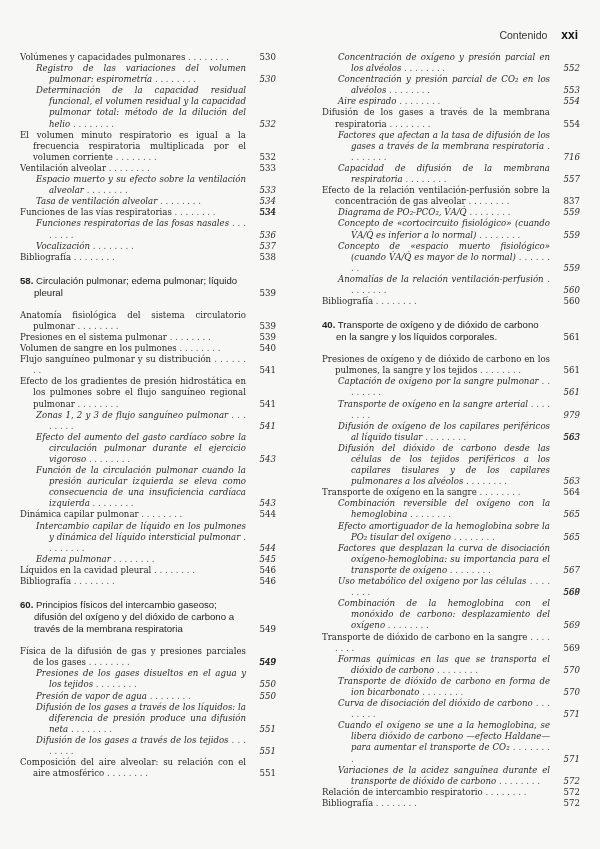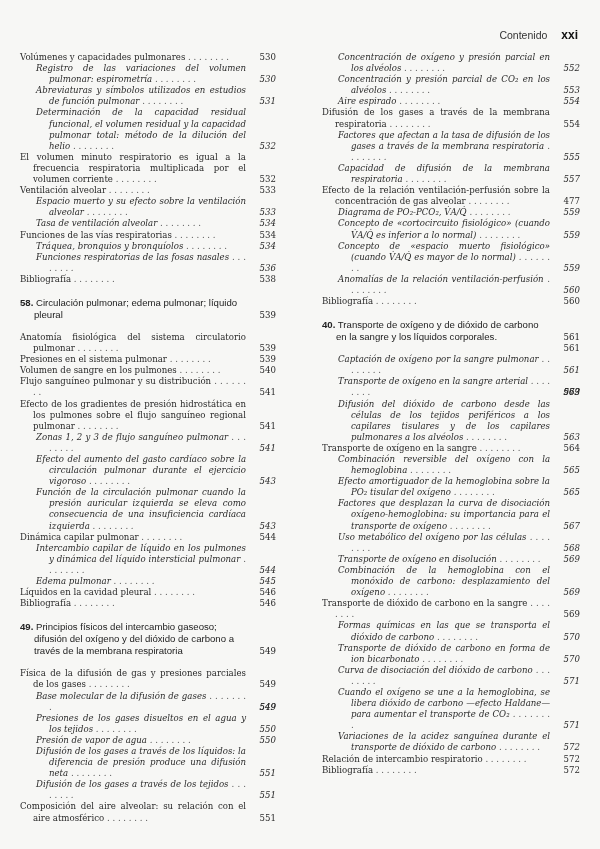--- a/index.html
+++ b/index.html
@@ -47,24 +47,20 @@
 <div class="col col-left" id="col-left">
     <div class="entry lvl1">
       <span class="txt">Volúmenes y capacidades pulmonares<span style="color: rgb(85, 85, 85);"> . . . . . . . .</span></span>
       <span class="pg">530</span>
     </div>
     <div class="entry lvl2">
       <span class="txt">Registro de las variaciones del volumen pulmonar: espirometría<span style="color: rgb(85, 85, 85);"> . . . . . . . .</span></span>
       <span class="pg">530</span>
     </div>
     <div class="entry lvl2">
-      <span class="txt">Abreviaturas y símbolos utilizados en estudios de función pulmonar<span style="color: rgb(85, 85, 85);"> . . . . . . . .</span></span>
-      <span class="pg">531</span>
-    </div>
-    <div class="entry lvl2">
       <span class="txt">Determinación de la capacidad residual funcional, el volumen residual y la capacidad pulmonar total: método de la dilución del helio<span style="color: rgb(85, 85, 85);"> . . . . . . . .</span></span>
       <span class="pg">532</span>
     </div>
     <div class="entry lvl1">
       <span class="txt">El volumen minuto respiratorio es igual a la frecuencia respiratoria multiplicada por el volumen corriente<span style="color: rgb(85, 85, 85);"> . . . . . . . .</span></span>
       <span class="pg">532</span>
     </div>
     <div class="entry lvl1">
       <span class="txt">Ventilación alveolar<span style="color: rgb(85, 85, 85);"> . . . . . . . .</span></span>
       <span class="pg">533</span>
@@ -75,27 +71,30 @@
     </div>
     <div class="entry lvl2">
       <span class="txt">Tasa de ventilación alveolar<span style="color: rgb(85, 85, 85);"> . . . . . . . .</span></span>
       <span class="pg">534</span>
     </div>
     <div class="entry lvl1">
       <span class="txt">Funciones de las vías respiratorias<span style="color: rgb(85, 85, 85);"> . . . . . . . .</span></span>
       <span class="pg">534</span>
     </div>
     <div class="entry lvl2">
-      <span class="txt">Tráquea, bronquios y bronquíolos<span style="color: rgb(85, 85, 85);"> . . . . . . . .</span></span>
       <span class="pg">534</span>
     </div>
     <div class="entry lvl2">
       <span class="txt">Funciones respiratorias de las fosas nasales<span style="color: rgb(85, 85, 85);"> . . . . . . . .</span></span>
       <span class="pg">536</span>
     </div>
+    <div class="entry lvl2">
+      <span class="txt">Vocalización<span style="color: rgb(85, 85, 85);"> . . . . . . . .</span></span>
+      <span class="pg">537</span>
+    </div>
     <div class="entry lvl1">
       <span class="txt">Bibliografía<span style="color: rgb(85, 85, 85);"> . . . . . . . .</span></span>
       <span class="pg">538</span>
     </div>
     <div class="chapter"><span class="num">58.</span> <span>Circulación pulmonar; edema pulmonar; líquido pleural</span><span class="pg">539</span></div>
     <div class="entry lvl1">
       <span class="txt">Anatomía fisiológica del sistema circulatorio pulmonar<span style="color: rgb(85, 85, 85);"> . . . . . . . .</span></span>
       <span class="pg">539</span>
     </div>
     <div class="entry lvl1">
@@ -139,27 +138,26 @@
       <span class="pg">545</span>
     </div>
     <div class="entry lvl1">
       <span class="txt">Líquidos en la cavidad pleural<span style="color: rgb(85, 85, 85);"> . . . . . . . .</span></span>
       <span class="pg">546</span>
     </div>
     <div class="entry lvl1">
       <span class="txt">Bibliografía<span style="color: rgb(85, 85, 85);"> . . . . . . . .</span></span>
       <span class="pg">546</span>
     </div>
-    <div class="chapter"><span class="num">49.</span> <span>Principios físicos del intercambio gaseoso; difusión del oxígeno y del dióxido de carbono a través de la membrana respiratoria</span><span class="pg">549</span></div>
+    <div class="chapter"><span class="num">60.</span> <span>Principios físicos del intercambio gaseoso; difusión del oxígeno y del dióxido de carbono a través de la membrana respiratoria</span><span class="pg">549</span></div>
     <div class="entry lvl1">
       <span class="txt">Física de la difusión de gas y presiones parciales de los gases<span style="color: rgb(85, 85, 85);"> . . . . . . . .</span></span>
       <span class="pg">549</span>
     </div>
     <div class="entry lvl2">
-      <span class="txt">Base molecular de la difusión de gases<span style="color: rgb(85, 85, 85);"> . . . . . . . .</span></span>
       <span class="pg">549</span>
     </div>
     <div class="entry lvl2">
       <span class="pg">549</span>
     </div>
     <div class="entry lvl2">
       <span class="txt">Presiones de los gases disueltos en el agua y los tejidos<span style="color: rgb(85, 85, 85);"> . . . . . . . .</span></span>
       <span class="pg">550</span>
     </div>
     <div class="entry lvl2">
@@ -191,29 +189,29 @@
     <div class="entry lvl2">
       <span class="txt">Aire espirado<span style="color: rgb(85, 85, 85);"> . . . . . . . .</span></span>
       <span class="pg">554</span>
     </div>
     <div class="entry lvl1">
       <span class="txt">Difusión de los gases a través de la membrana respiratoria<span style="color: rgb(85, 85, 85);"> . . . . . . . .</span></span>
       <span class="pg">554</span>
     </div>
     <div class="entry lvl2">
       <span class="txt">Factores que afectan a la tasa de difusión de los gases a través de la membrana respiratoria<span style="color: rgb(85, 85, 85);"> . . . . . . . .</span></span>
-      <span class="pg">555</span>
+      <span class="pg">716</span>
     </div>
     <div class="entry lvl2">
       <span class="txt">Capacidad de difusión de la membrana respiratoria<span style="color: rgb(85, 85, 85);"> . . . . . . . .</span></span>
       <span class="pg">557</span>
     </div>
     <div class="entry lvl1">
       <span class="txt">Efecto de la relación ventilación-perfusión sobre la concentración de gas alveolar<span style="color: rgb(85, 85, 85);"> . . . . . . . .</span></span>
-      <span class="pg">477</span>
+      <span class="pg">837</span>
     </div>
     <div class="entry lvl2">
       <span class="txt">Diagrama de PO₂-PCO₂, V̇A/Q̇<span style="color: rgb(85, 85, 85);"> . . . . . . . .</span></span>
       <span class="pg">559</span>
     </div>
     <div class="entry lvl2">
       <span class="txt">Concepto de «cortocircuito fisiológico» (cuando V̇A/Q̇ es inferior a lo normal)<span style="color: rgb(85, 85, 85);"> . . . . . . . .</span></span>
       <span class="pg">559</span>
     </div>
     <div class="entry lvl2">
@@ -223,31 +221,33 @@
     <div class="entry lvl2">
       <span class="txt">Anomalías de la relación ventilación-perfusión<span style="color: rgb(85, 85, 85);"> . . . . . . . .</span></span>
       <span class="pg">560</span>
     </div>
     <div class="entry lvl1">
       <span class="txt">Bibliografía<span style="color: rgb(85, 85, 85);"> . . . . . . . .</span></span>
       <span class="pg">560</span>
     </div>
     <div class="chapter"><span class="num">40.</span> <span>Transporte de oxígeno y de dióxido de carbono en la sangre y los líquidos corporales.</span><span class="pg">561</span></div>
     <div class="entry lvl1">
+      <span class="txt">Presiones de oxígeno y de dióxido de carbono en los pulmones, la sangre y los tejidos<span style="color: rgb(85, 85, 85);"> . . . . . . . .</span></span>
       <span class="pg">561</span>
     </div>
     <div class="entry lvl2">
       <span class="txt">Captación de oxígeno por la sangre pulmonar<span style="color: rgb(85, 85, 85);"> . . . . . . . .</span></span>
       <span class="pg">561</span>
     </div>
     <div class="entry lvl2">
       <span class="txt">Transporte de oxígeno en la sangre arterial<span style="color: rgb(85, 85, 85);"> . . . . . . . .</span></span>
       <span class="pg">979</span>
     </div>
     <div class="entry lvl2">
+      <span class="txt">Difusión de oxígeno de los capilares periféricos al líquido tisular<span style="color: rgb(85, 85, 85);"> . . . . . . . .</span></span>
       <span class="pg">563</span>
     </div>
     <div class="entry lvl2">
       <span class="pg">563</span>
     </div>
     <div class="entry lvl2">
       <span class="txt">Difusión del dióxido de carbono desde las células de los tejidos periféricos a los capilares tisulares y de los capilares pulmonares a los alvéolos<span style="color: rgb(85, 85, 85);"> . . . . . . . .</span></span>
       <span class="pg">563</span>
     </div>
     <div class="entry lvl1">
@@ -264,21 +264,20 @@
     </div>
     <div class="entry lvl2">
       <span class="txt">Factores que desplazan la curva de disociación oxígeno-hemoglobina: su importancia para el transporte de oxígeno<span style="color: rgb(85, 85, 85);"> . . . . . . . .</span></span>
       <span class="pg">567</span>
     </div>
     <div class="entry lvl2">
       <span class="txt">Uso metabólico del oxígeno por las células<span style="color: rgb(85, 85, 85);"> . . . . . . . .</span></span>
       <span class="pg">568</span>
     </div>
     <div class="entry lvl2">
-      <span class="txt">Transporte de oxígeno en disolución<span style="color: rgb(85, 85, 85);"> . . . . . . . .</span></span>
       <span class="pg">569</span>
     </div>
     <div class="entry lvl2">
       <span class="txt">Combinación de la hemoglobina con el monóxido de carbono: desplazamiento del oxígeno<span style="color: rgb(85, 85, 85);"> . . . . . . . .</span></span>
       <span class="pg">569</span>
     </div>
     <div class="entry lvl1">
       <span class="txt">Transporte de dióxido de carbono en la sangre<span style="color: rgb(85, 85, 85);"> . . . . . . . .</span></span>
       <span class="pg">569</span>
     </div>

